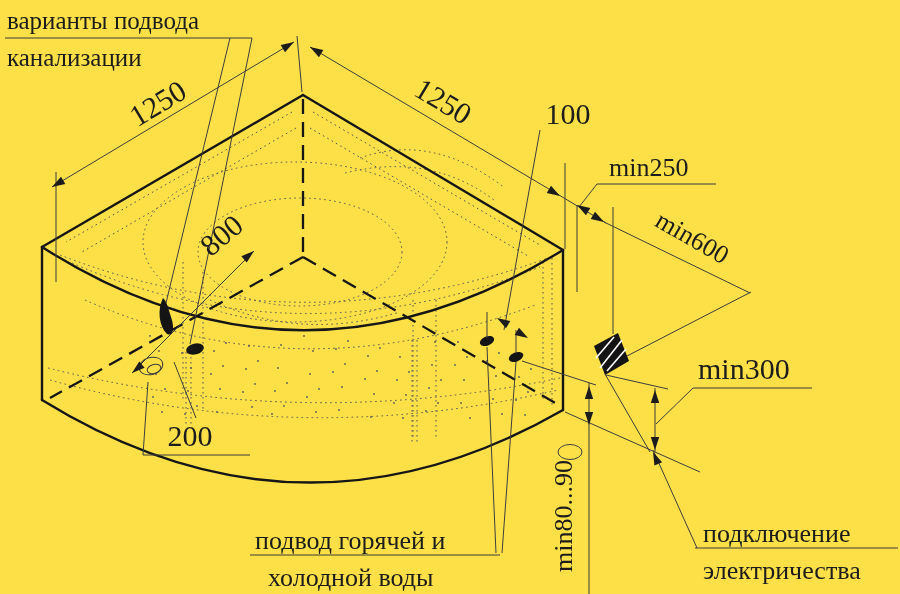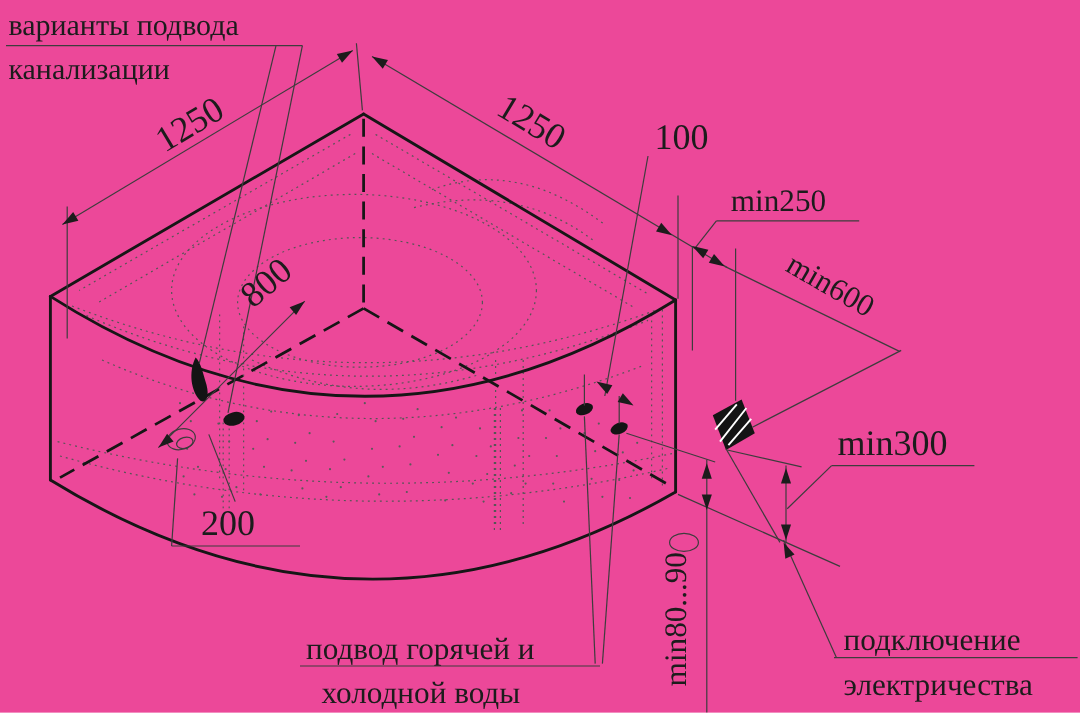--- a/index.html
+++ b/index.html
@@ -1,16 +1,16 @@
 <!DOCTYPE html>
 <html><head>
 <meta charset="utf-8">
 <style>
   html,body{margin:0;padding:0;background:#ffffff;}
-  .stage{width:900px;height:594px;position:relative;background:#ec4899;overflow:hidden;}
+  .stage{width:900px;height:594px;position:relative;background:#fde047;overflow:hidden;}
   svg{display:block;}
   text{font-family:"Liberation Serif","DejaVu Serif",serif;fill:#1c1c1c;}
   .lbl{font-size:25px;}
   .lbl2{font-size:26px;}
   .dim{font-size:30px;}
   .dimS{font-size:26px;}
   .bold-line{stroke:#161616;stroke-width:2.4;fill:none;stroke-linecap:round;}
   .bold-dash{stroke:#161616;stroke-width:2.3;fill:none;stroke-dasharray:15 8;stroke-linecap:butt;}
   .thin{stroke:#3d3d3d;stroke-width:1;fill:none;}
   .dot{stroke:#565656;stroke-width:1;fill:none;stroke-dasharray:1.6 3.4;}

